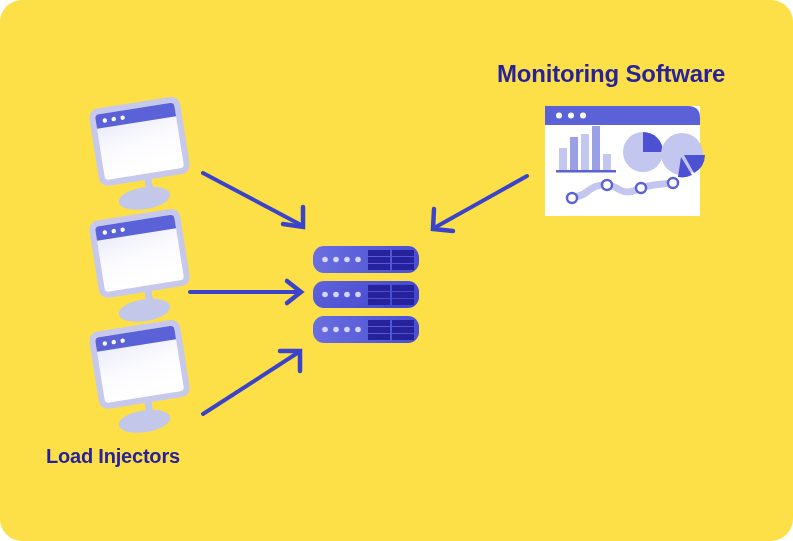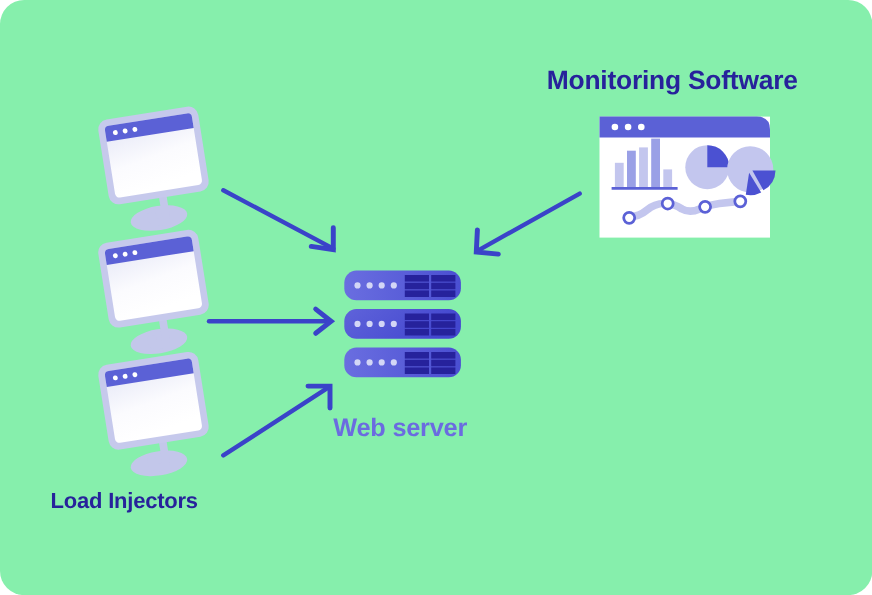--- a/index.html
+++ b/index.html
@@ -10,21 +10,21 @@
   body {
     width: 793px;
     height: 541px;
     overflow: hidden;
     font-family: "Liberation Sans", sans-serif;
   }
   #canvas {
     position: relative;
     width: 793px;
     height: 541px;
-    background: #86efac;
+    background: #fde047;
     border-radius: 22px;
     overflow: hidden;
   }
   .svg-layer {
     position: absolute;
     top: 0;
     left: 0;
     width: 793px;
     height: 541px;
   }
@@ -224,15 +224,14 @@
     <g>
       <path d="M527 176 L434 228" stroke="#3a43c9" stroke-width="4" fill="none" stroke-linecap="round"></path>
       <path d="M434 209 L433 229 L453 231" stroke="#3a43c9" stroke-width="4.5" fill="none" stroke-linecap="round" stroke-linejoin="miter"></path>
     </g>
   </svg>
 
   <div class="label" id="label-monitoring">Monitoring Software</div>
 
   <div class="label" id="label-loadinjectors">Load Injectors</div>
 
-  <div class="label" id="label-webserver">Web server</div>
 
 </div>
 
 </body></html>

